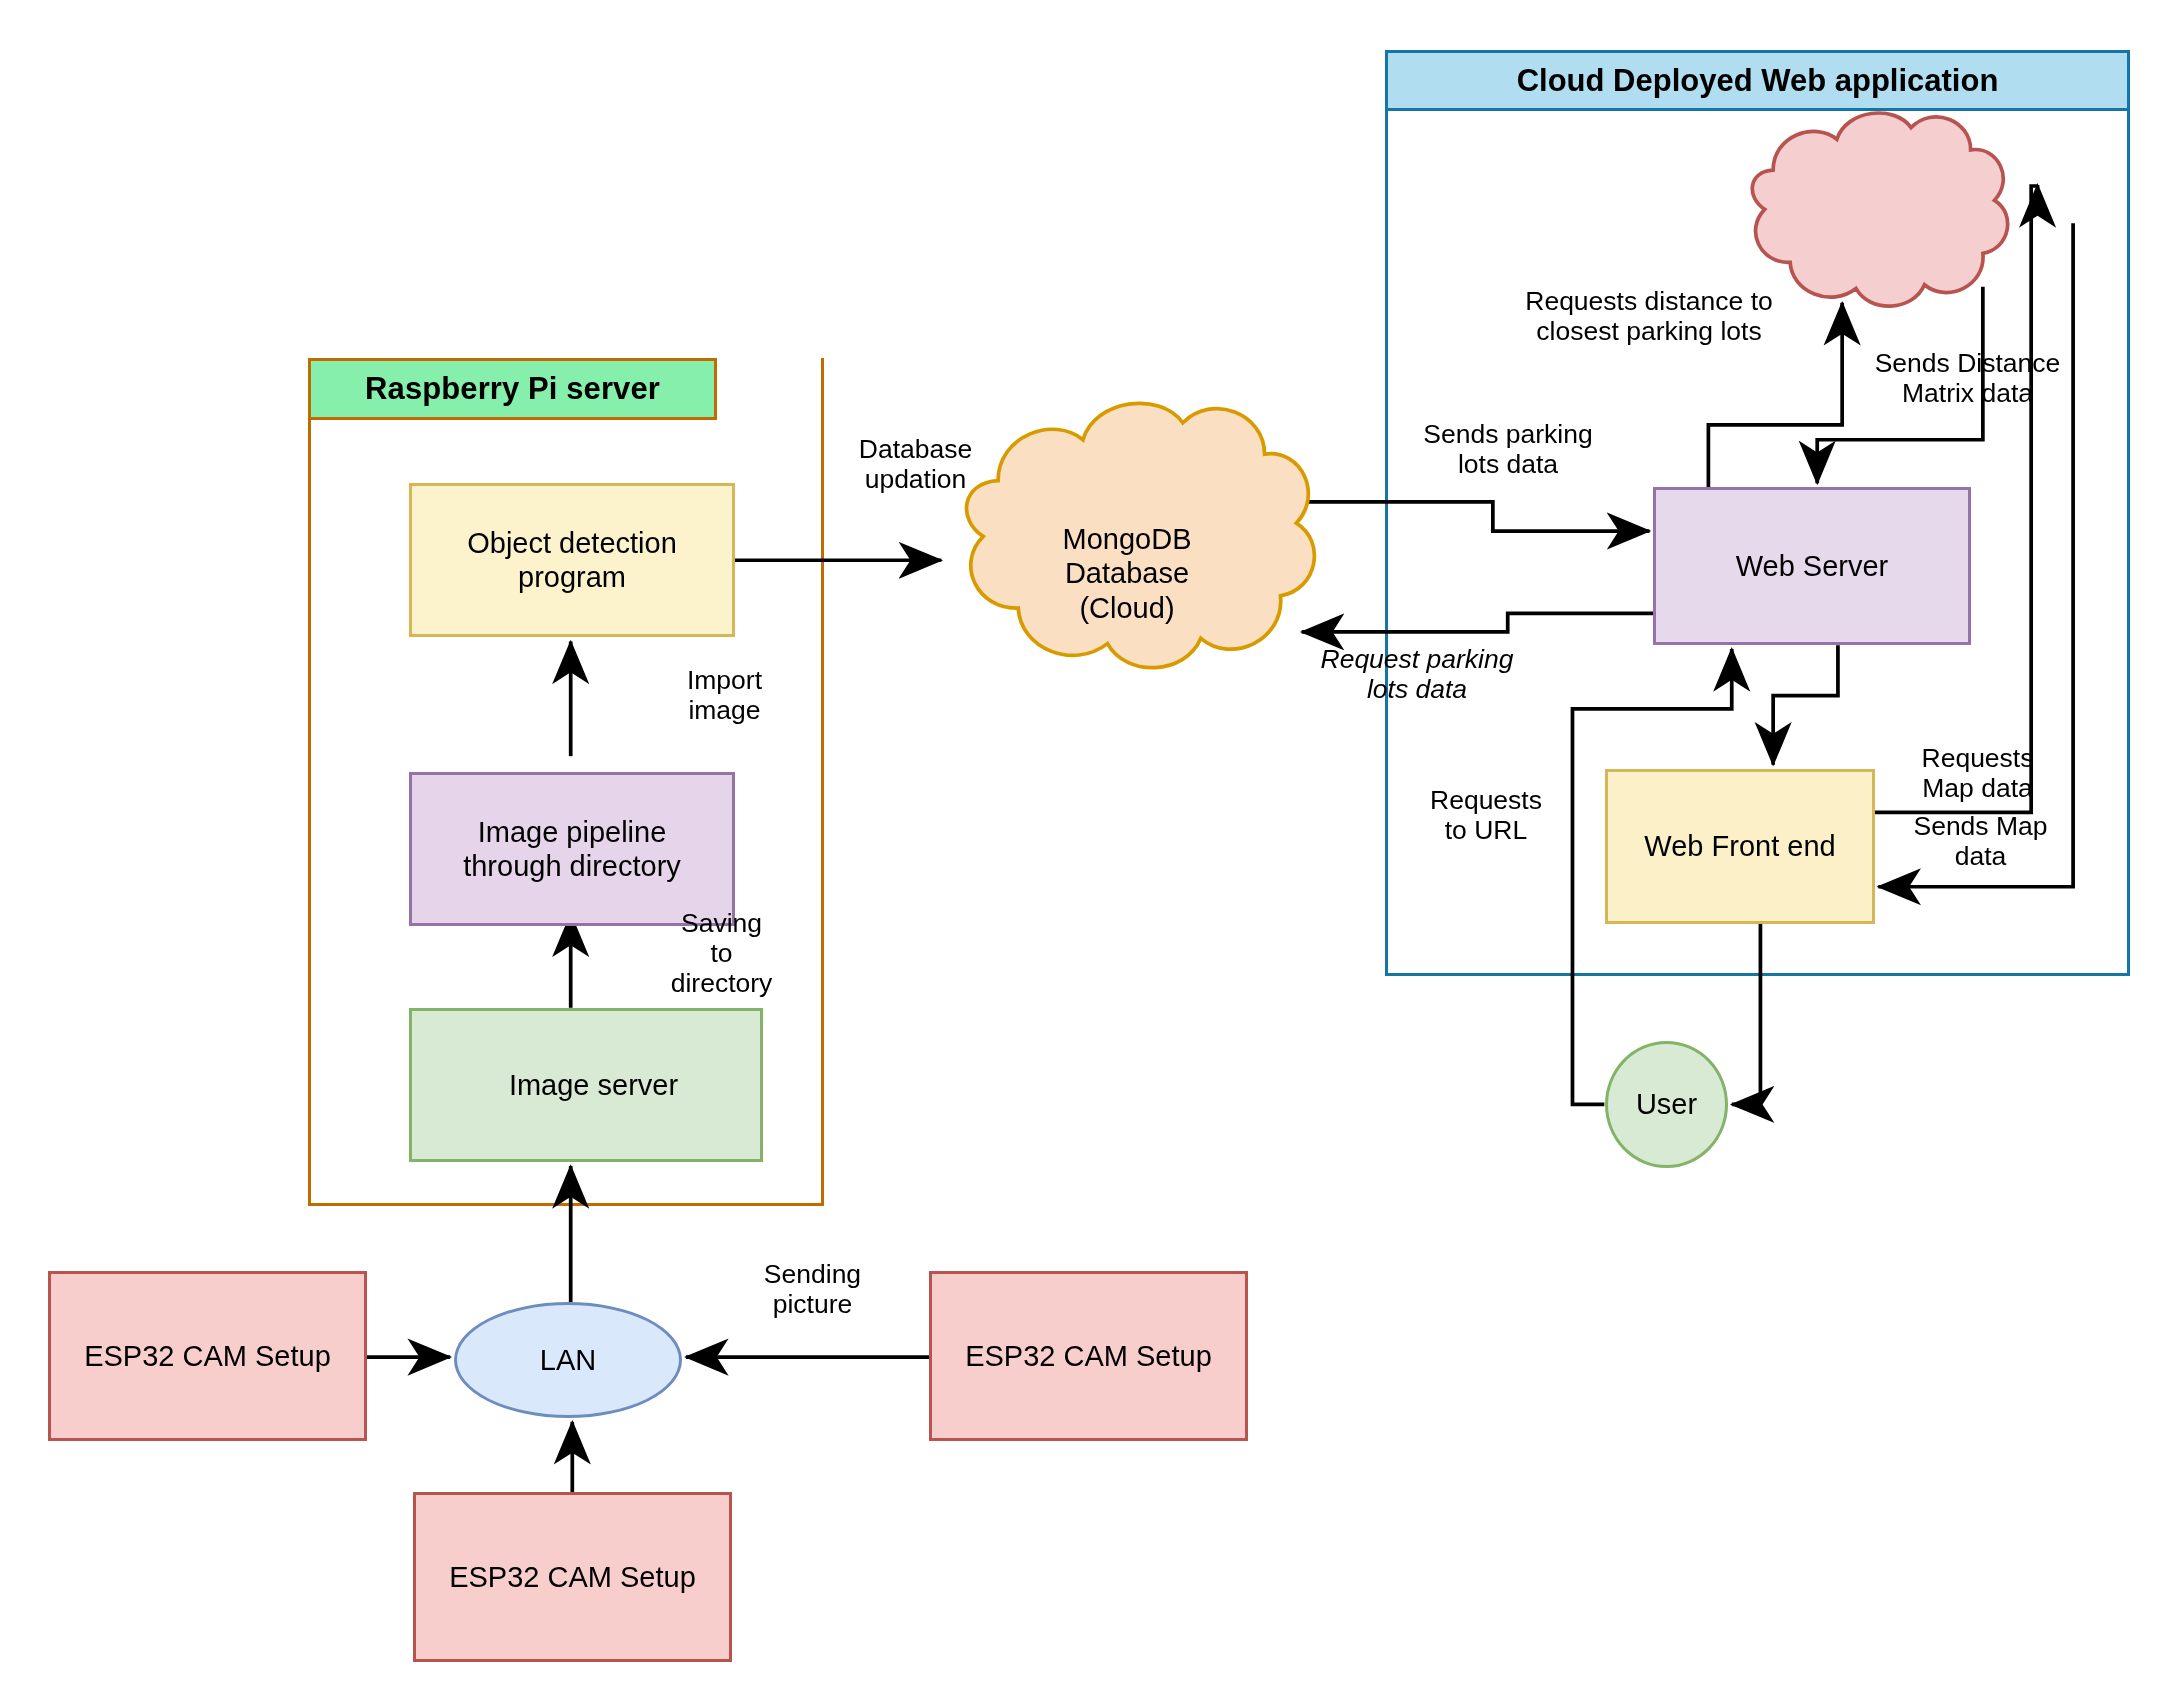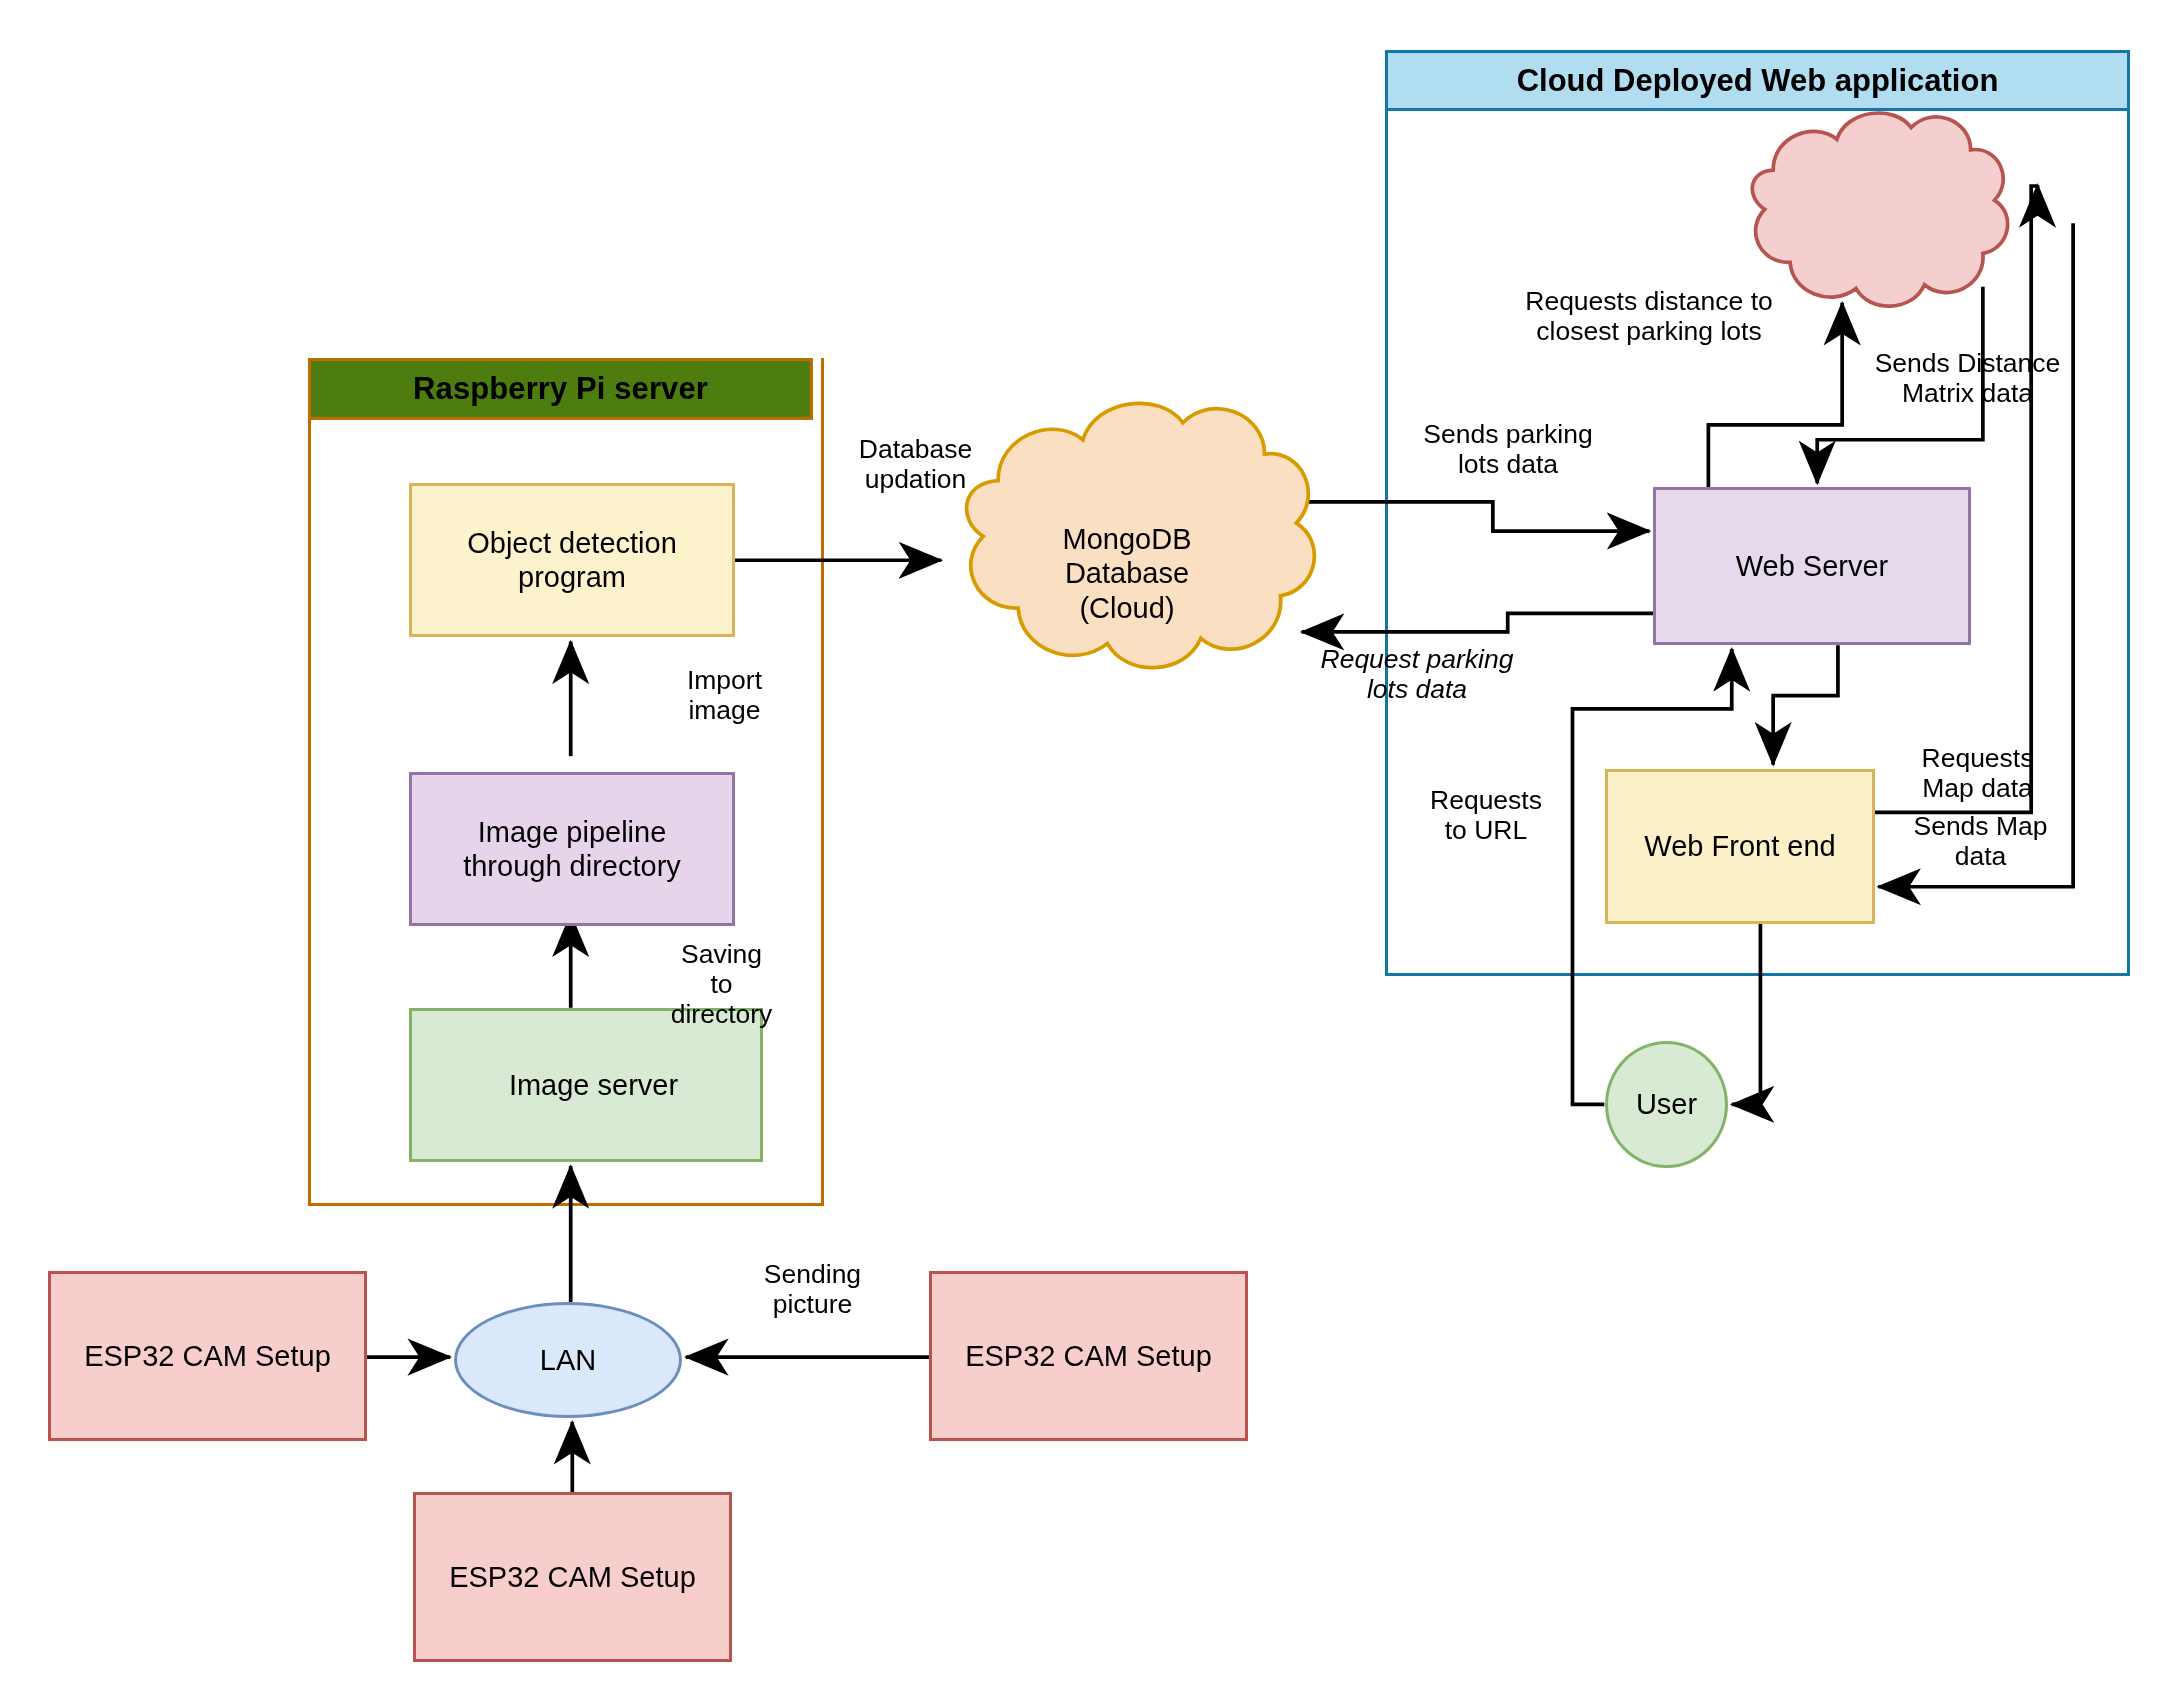--- a/index.html
+++ b/index.html
@@ -11,21 +11,21 @@
   .node{position:absolute;box-sizing:border-box;display:flex;align-items:center;justify-content:center;
         text-align:center;line-height:1.18;color:#000;}
   .node .lbl{width:100%;padding:0 5.3px;}
 
   
   .group{position:absolute;box-sizing:border-box;background:#ffffff;}
   .group-hdr{position:absolute;box-sizing:border-box;display:flex;align-items:center;justify-content:center;
              font-weight:bold;color:#000;}
 
   #rpi-group{left:308px;top:358px;width:516px;height:848px;border:3.7px solid #C06C00;border-top:none;}
-  #rpi-hdr{left:308px;top:358px;width:505px;height:62px;background:#4d7c0f;border:3.7px solid #C06C00;
+  #rpi-hdr{left:308px;top:358px;width:409px;height:62px;background:#86efac;border:3.7px solid #C06C00;
            font-size:31px;letter-spacing:0.1px;}
 
   #cloud-group{left:1385px;top:50px;width:745px;height:926px;border:3.7px solid #1376A4;border-top:none;}
   #cloud-hdr{left:1385px;top:50px;width:745px;height:61px;background:#B0DDEF;border:3.7px solid #1376A4;
              font-size:31px;}
 
   
   .rect{border-width:3.7px;border-style:solid;font-size:29px;}
   #n-objdet   {left:409px; top:483px;  width:326px;height:154px;background:#FCF2CC;border-color:#D6B656;}
   #n-pipeline {left:409px; top:772px; width:326px;height:154px;background:#E6D4EB;border-color:#9673A6;}
@@ -160,21 +160,21 @@
     <span class="lbl">Web Front end</span>
   </div>
   <div class="node ell" id="n-user">
     <span class="lbl">User</span>
   </div>
 
   <div class="elabel" style="left:833px;top:434px;width:165px;">Database<br>updation</div>
 
   <div class="elabel" style="left:658px;top:665px;width:133px;">Import<br>image</div>
 
-  <div class="elabel" style="left:650px;top:908px;width:143px;margin-top:31px;">Saving<br>to<br>directory</div>
+  <div class="elabel" style="left:650px;top:908px;width:143px;">Saving<br>to<br>directory</div>
 
   <div class="elabel" style="left:733px;top:1259px;width:159px;">Sending<br>picture</div>
 
   <div class="elabel" style="left:1402px;top:419px;width:212px;">Sends parking<br>lots data</div>
 
   <div class="elabel" style="left:1292px;top:644px;width:250px;font-style:italic;">Request parking<br>lots data</div>
 
   <div class="elabel" style="left:1495px;top:286px;width:308px;">Requests distance to<br>closest parking lots</div>
 
   <div class="elabel" style="left:1848px;top:348px;width:239px;text-align:center;">Sends Distance<br>Matrix data</div>

